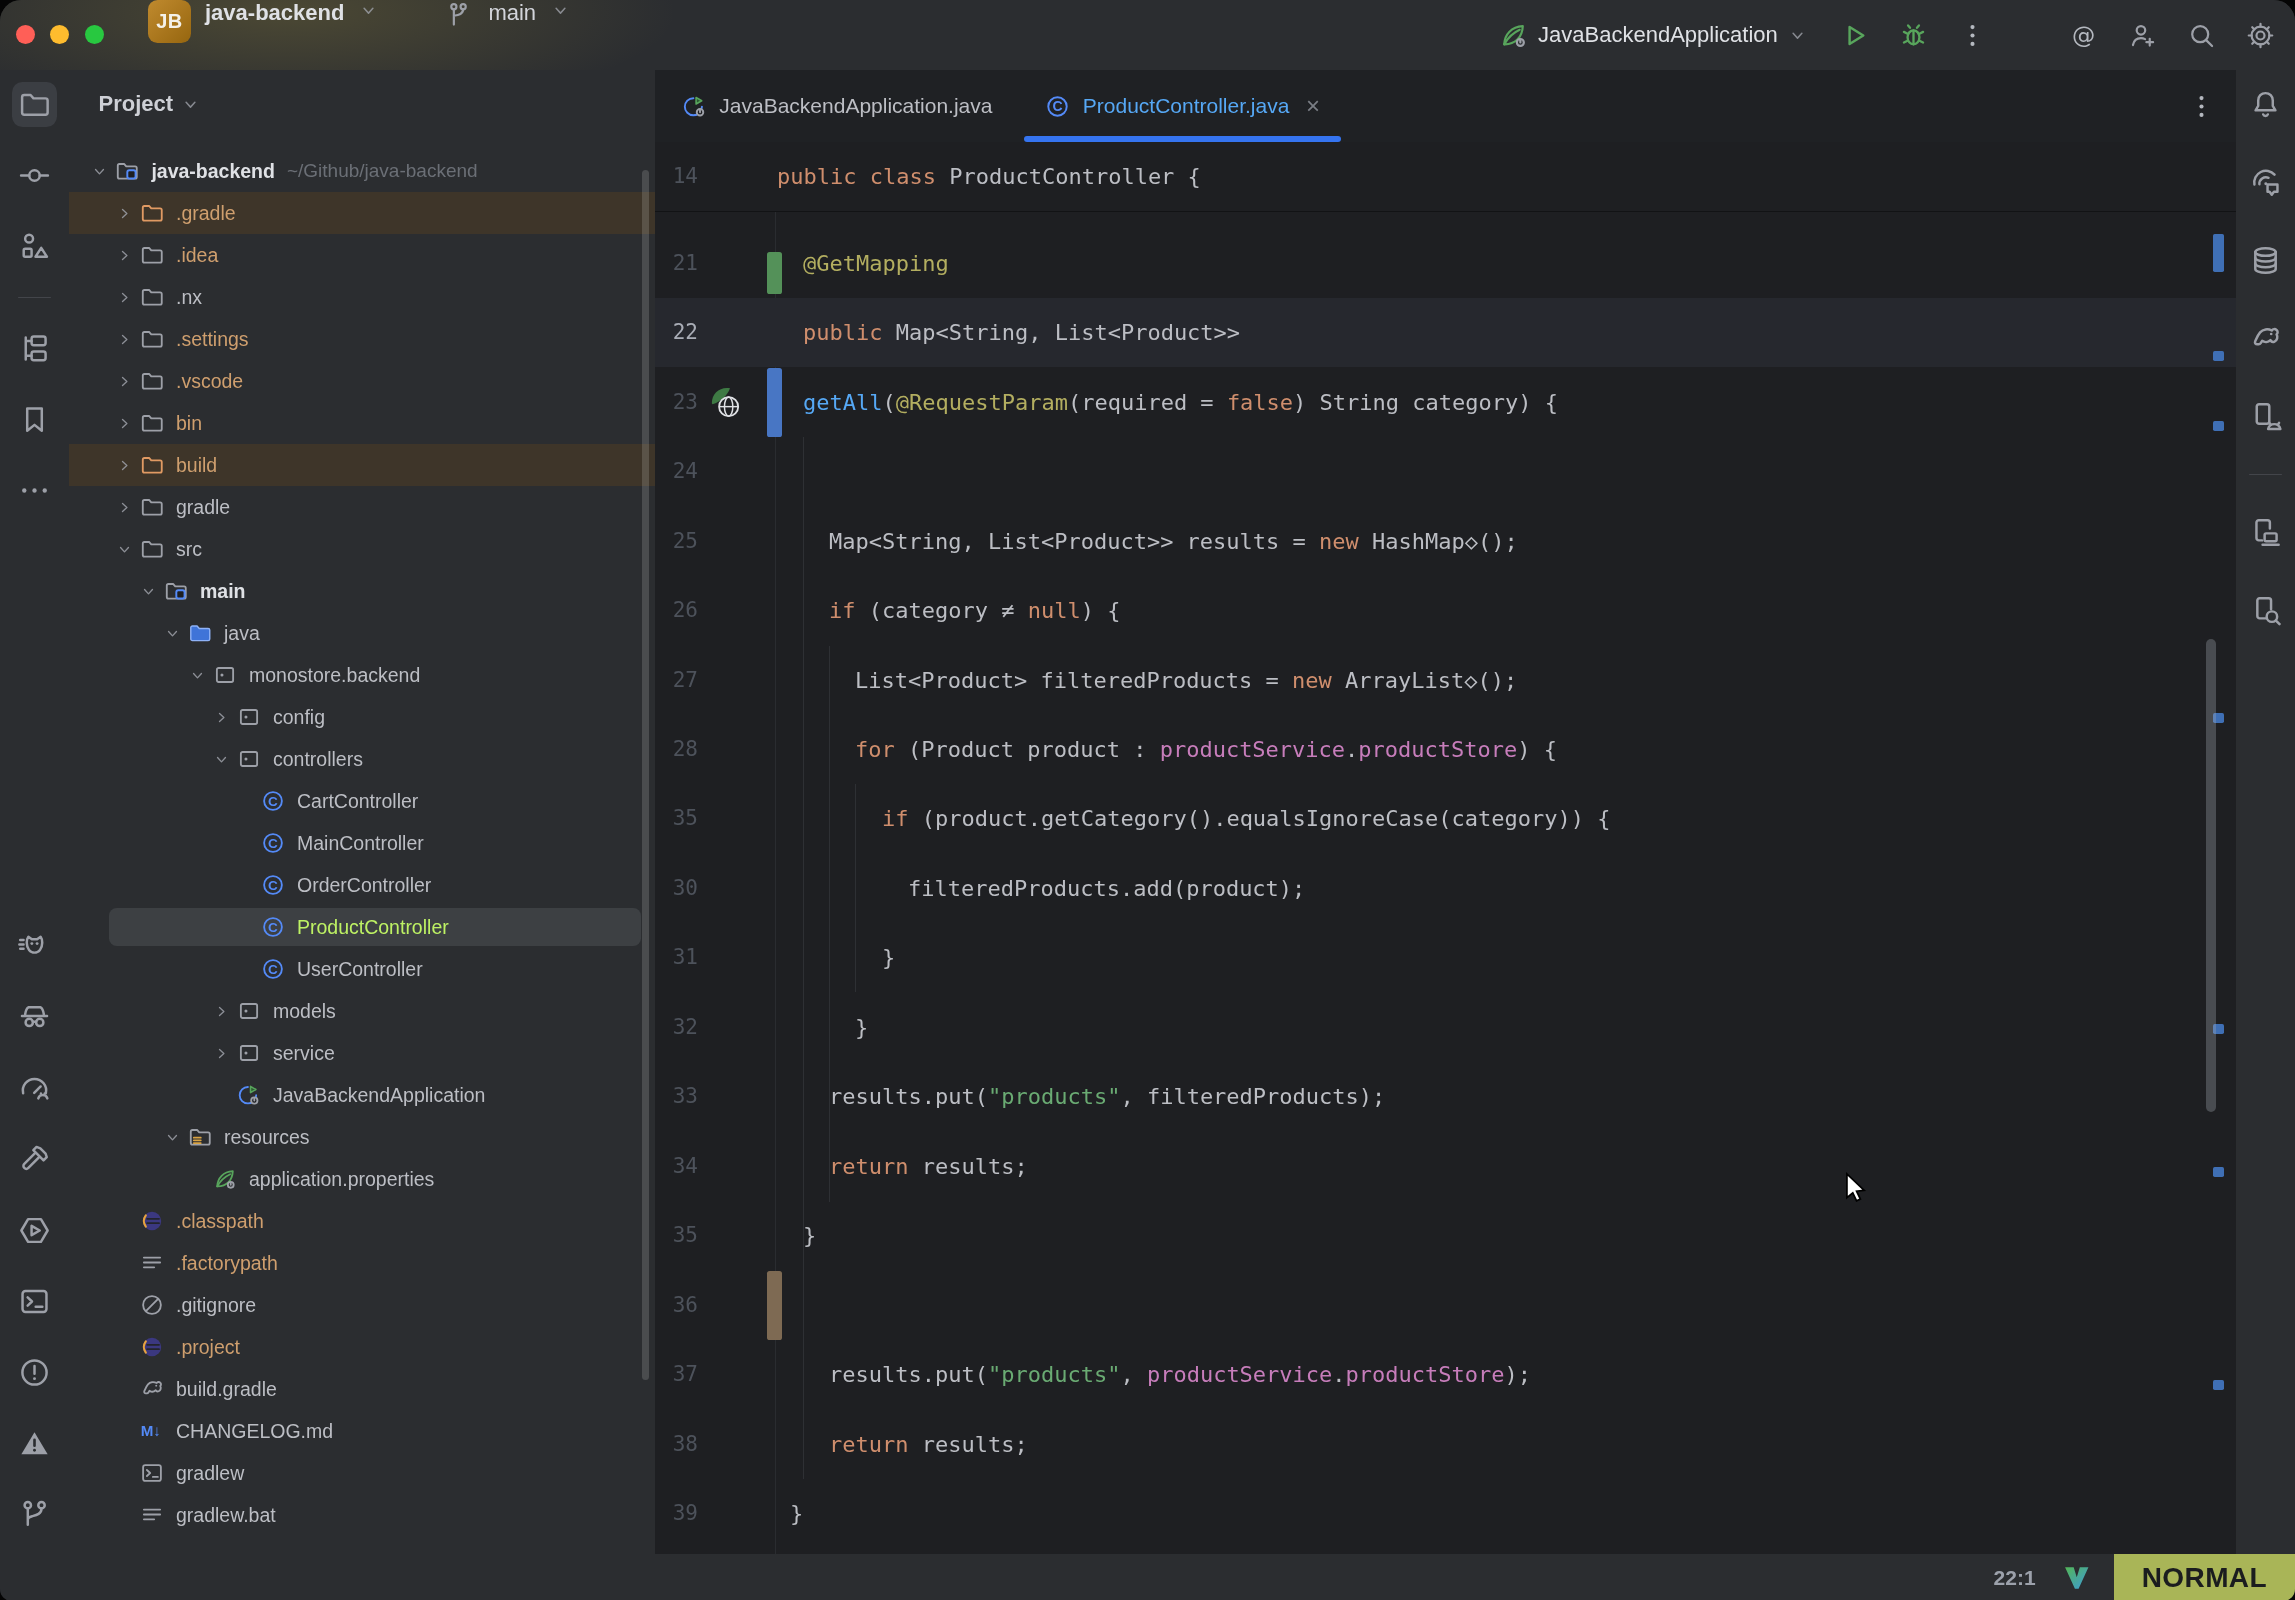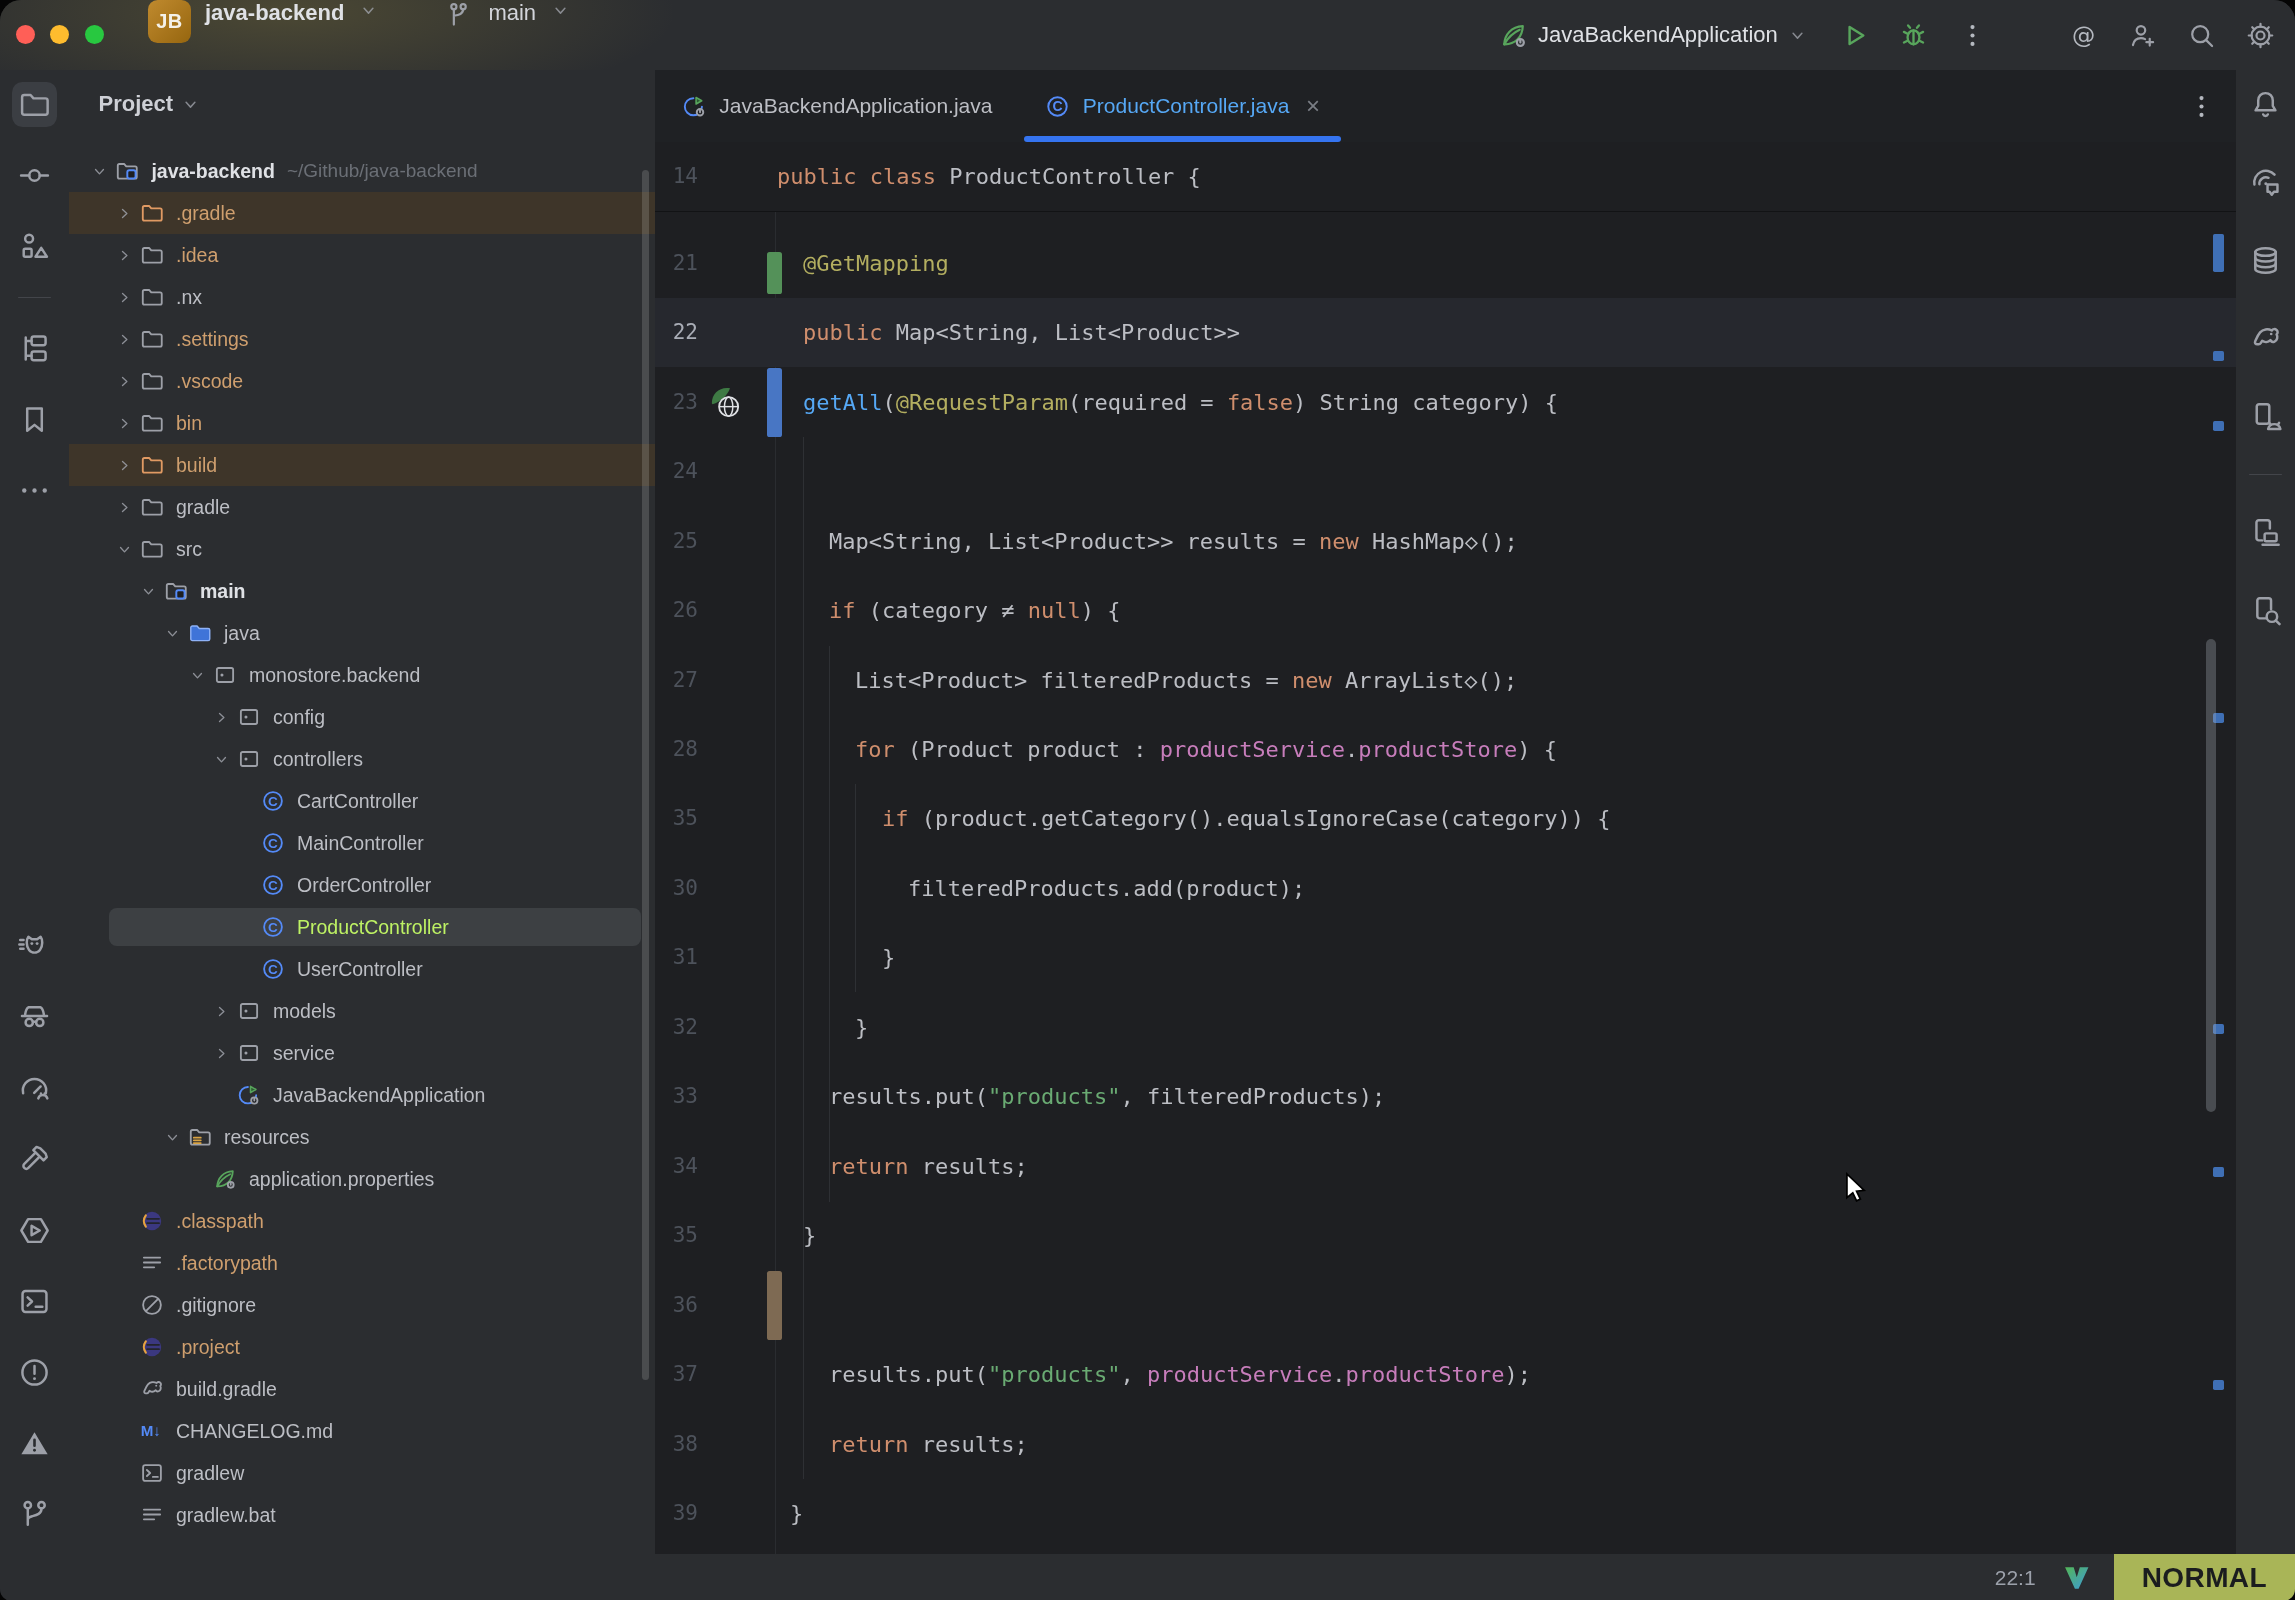--- a/index.html
+++ b/index.html
@@ -87,21 +87,21 @@
   #sticky{position:absolute;left:0;top:0;right:0;height:69px;background:#1e1f22;border-bottom:1.7px solid #121315;z-index:5;}
   .guide{position:absolute;width:0.9px;background:#2e3034;}
   #gutter-sep{position:absolute;left:120px;top:69px;bottom:0;width:0.9px;background:#2a2c30;}
   #inspect-check{position:absolute;right:21px;top:10.4px;width:31px;height:31px;}
   #ed-scrollbar{position:absolute;right:20px;top:497px;width:10.4px;height:473px;background:rgba(166,170,180,.32);border-radius:5.2px;}
   .etick{position:absolute;right:12px;width:11.3px;height:10.4px;border-radius:1.7px;background:#3f6fb5;}
 
   
   #statusbar{position:absolute;left:0;bottom:0;width:100%;height:47px;background:#2b2d30;
     display:flex;align-items:center;justify-content:flex-end;}
-  #caret-pos{font-size:21px;color:#9ca1ab;margin-right:26px;}
+  #caret-pos{font-size:21px;color:#9ca1ab;margin-right:26px;font-weight:bold;}
   #vim-icon{width:29.5px;height:29.5px;margin-right:22.6px;}
   #vim-mode{height:100%;display:flex;align-items:center;padding:0 28px;background:var(--mode-bg);
     color:#1b1d1f;font-size:28px;font-weight:700;letter-spacing:0.4px;}
 
   #mouse-cursor{position:absolute;left:1839px;top:1170px;width:38px;height:38px;z-index:50;}
 </style>
 </head>
 <body>
 
 <div id="win">

